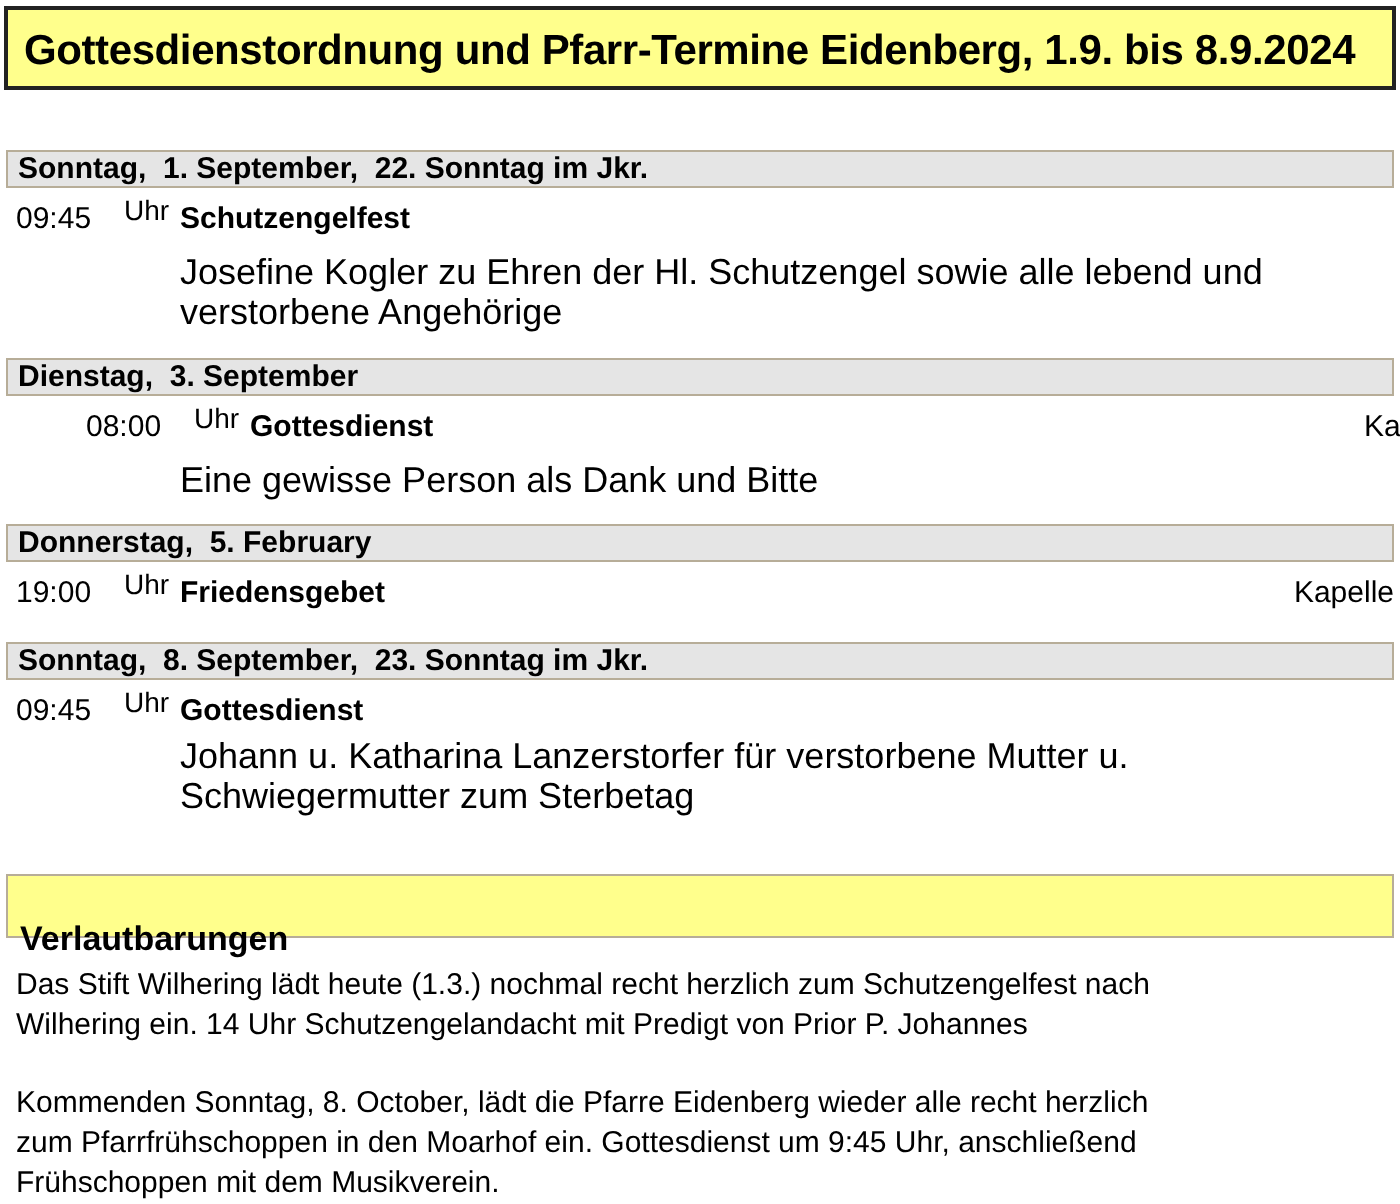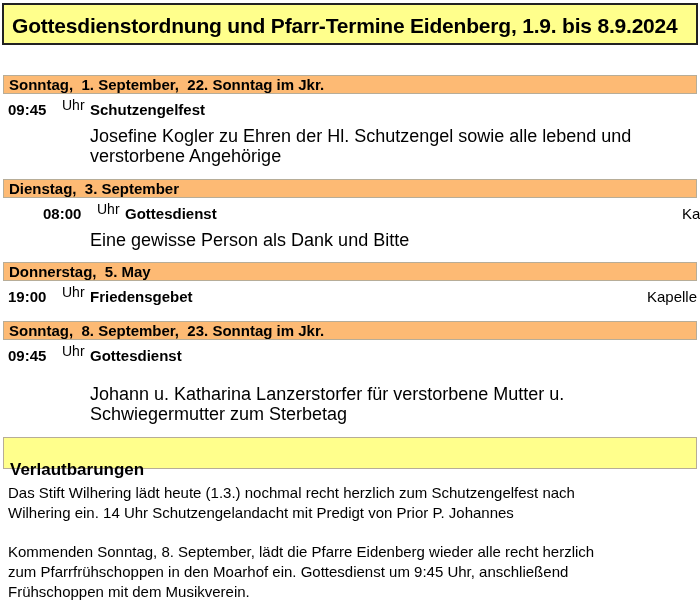--- a/index.html
+++ b/index.html
@@ -32,21 +32,21 @@
       font-size: 21px;
       font-weight: bold;
       letter-spacing: -0.2px;
       white-space: nowrap;
     }
     .day-bar {
       position: absolute;
       left: 3px;
       width: 692px;
       height: 17px;
-      background: #fdba74;
+      background: #e5e5e5;
       border: 1px solid #b7ad98;
     }
     .day-bar span {
       position: absolute;
       left: 5px;
       top: 0px;
       font-size: 15px;
       font-weight: bold;
       line-height: 17px;
       white-space: pre;
@@ -55,21 +55,21 @@
       position: absolute;
       left: 0;
       width: 700px;
       height: 20px;
     }
     .ev-time {
       position: absolute;
       left: 8px;
       top: 0;
       font-size: 15px;
-      font-weight: bold;
+      font-weight: normal;
       line-height: 20px;
     }
     .ev-uhr {
       position: absolute;
       left: 62px;
       top: -2px;
       font-size: 14px;
       line-height: 14px;
     }
     .ev-title {
@@ -146,46 +146,46 @@
   <span class="ev-time">08:00</span>
   <span class="ev-uhr">Uhr</span>
   <span class="ev-title">Gottesdienst</span>
   <span class="ev-location">Kapelle</span>
 </div>
 <div class="ev-desc" style="top:230px;">
   <div>Eine gewisse Person als Dank und Bitte</div>
 </div>
 
 <div class="day-bar" style="top:262px;">
-  <span>Donnerstag,  5. May</span>
+  <span>Donnerstag,  5. February</span>
 </div>
 <div class="event-row" style="top:287px;">
   <span class="ev-time">19:00</span>
   <span class="ev-uhr">Uhr</span>
   <span class="ev-title">Friedensgebet</span>
   <span class="ev-location">Kapelle</span>
 </div>
 
 <div class="day-bar" style="top:321px;">
   <span>Sonntag,  8. September,  23. Sonntag im Jkr.</span>
 </div>
 <div class="event-row" style="top:346px;">
   <span class="ev-time">09:45</span>
   <span class="ev-uhr">Uhr</span>
   <span class="ev-title">Gottesdienst</span>
 </div>
-<div class="ev-desc" style="top:384px;">
+<div class="ev-desc" style="top:368px;">
   <div>Johann u. Katharina Lanzerstorfer für verstorbene Mutter u.</div>
   <div>Schwiegermutter zum Sterbetag</div>
 </div>
 
 <div class="section-box">
   <span>Verlautbarungen</span>
 </div>
 <div class="announcement" style="top:483px;">
   <div>Das Stift Wilhering lädt heute (1.3.) nochmal recht herzlich zum Schutzengelfest nach</div>
   <div>Wilhering ein. 14 Uhr Schutzengelandacht mit Predigt von Prior P. Johannes</div>
 </div>
 <div class="announcement" style="top:542px;">
-  <div>Kommenden Sonntag, 8. September, lädt die Pfarre Eidenberg wieder alle recht herzlich</div>
+  <div>Kommenden Sonntag, 8. October, lädt die Pfarre Eidenberg wieder alle recht herzlich</div>
   <div>zum Pfarrfrühschoppen in den Moarhof ein. Gottesdienst um 9:45 Uhr, anschließend</div>
   <div>Frühschoppen mit dem Musikverein.</div>
 </div>
 
 </body></html>

